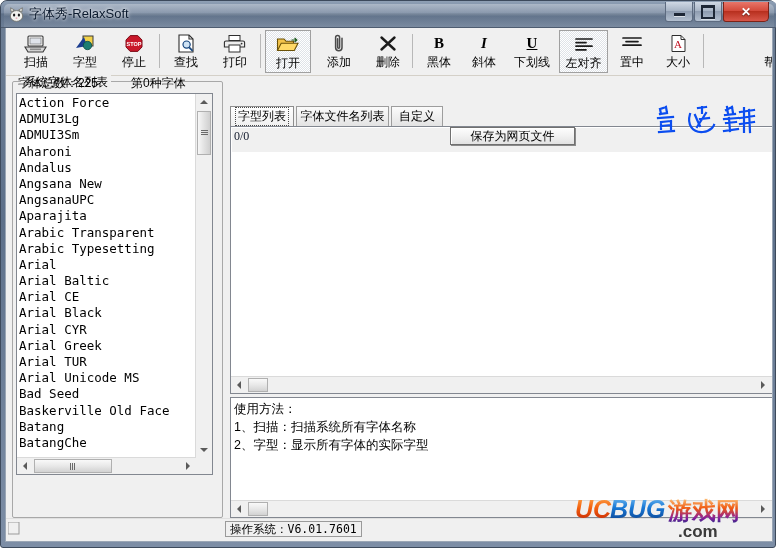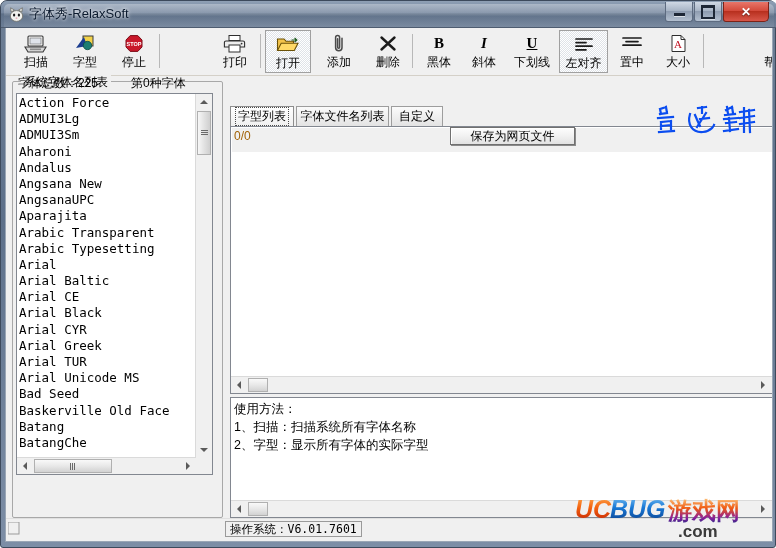--- a/index.html
+++ b/index.html
@@ -265,22 +265,22 @@
     border-color: #8d8d8d;
     font-weight: normal;
   }
   .tab.selected .tab-focus {
     border: 1px dotted #4a4a4a;
     padding: 0 2px;
   }
 
   #progress-label {
     position: absolute; left: 228px; top: 101px;
-    font-size: 12px; color: #a16207;
-    font-family: Liberation Sans, sans-serif;
+    font-size: 12px; color: #0f172a;
+    font-family: Liberation Serif, serif;
   }
   #save-html-btn {
     position: absolute; left: 444px; top: 99px;
     width: 125px; height: 18px;
     box-sizing: border-box;
     border: 1px solid #707070;
     background: linear-gradient(to bottom, #fdfdfd 0%, #f1f1f1 50%, #e2e2e2 100%);
     font-size: 12px; color: #000;
     display: flex; align-items: flex-start; justify-content: center;
     box-shadow: inset 1px 1px 0 #ffffff, 1px 1px 0 #8a8a8a;
@@ -428,20 +428,31 @@
           <svg width="26" height="22" viewBox="0 0 26 22">
             <polygon points="9.2,2.6 16.8,2.6 21,7 21,14 16.8,18.4 9.2,18.4 5,14 5,7" fill="#c9182a" stroke="#7a0d18" stroke-width="1"></polygon>
             <text x="13" y="12.6" font-family="Liberation Sans, sans-serif" font-size="5.5" font-weight="bold" fill="#ffffff" text-anchor="middle">STOP</text>
           </svg>
         </span>
         <span class="tb-label">停止</span>
       </div>
 
       <div class="tb-sep" style="left:153px"></div>
 
+      <div class="tbtn" style="left:158px;width:44px">
+        <span class="tb-icon">
+          <svg width="26" height="22" viewBox="0 0 26 22">
+            <path d="M6 2 H16 L20 6 V19 H6 Z" fill="#ffffff" stroke="#2e2e2e" stroke-width="1.1"></path>
+            <path d="M16 2 V6 H20" fill="none" stroke="#2e2e2e" stroke-width="1.1"></path>
+            <circle cx="13.6" cy="11.6" r="3.6" fill="#cfe3f5" stroke="#18477f" stroke-width="1.2"></circle>
+            <line x1="16.2" y1="14.3" x2="19.6" y2="17.8" stroke="#18477f" stroke-width="1.8"></line>
+          </svg>
+        </span>
+        <span class="tb-label">查找</span>
+      </div>
 
       <div class="tbtn" style="left:207px;width:44px">
         <span class="tb-icon">
           <svg width="26" height="22" viewBox="0 0 26 22">
             <rect x="7" y="2.5" width="11" height="5" fill="#ffffff" stroke="#2e2e2e" stroke-width="1"></rect>
             <path d="M4 8 H21 A1.6 1.6 0 0 1 22.6 9.6 V14 H2.4 V9.6 A1.6 1.6 0 0 1 4 8 Z" fill="#ededed" stroke="#2e2e2e" stroke-width="1.1"></path>
             <rect x="7" y="12" width="11" height="7" fill="#ffffff" stroke="#2e2e2e" stroke-width="1"></rect>
             <circle cx="19.6" cy="10.6" r="0.9" fill="#2e2e2e"></circle>
           </svg>
         </span>

